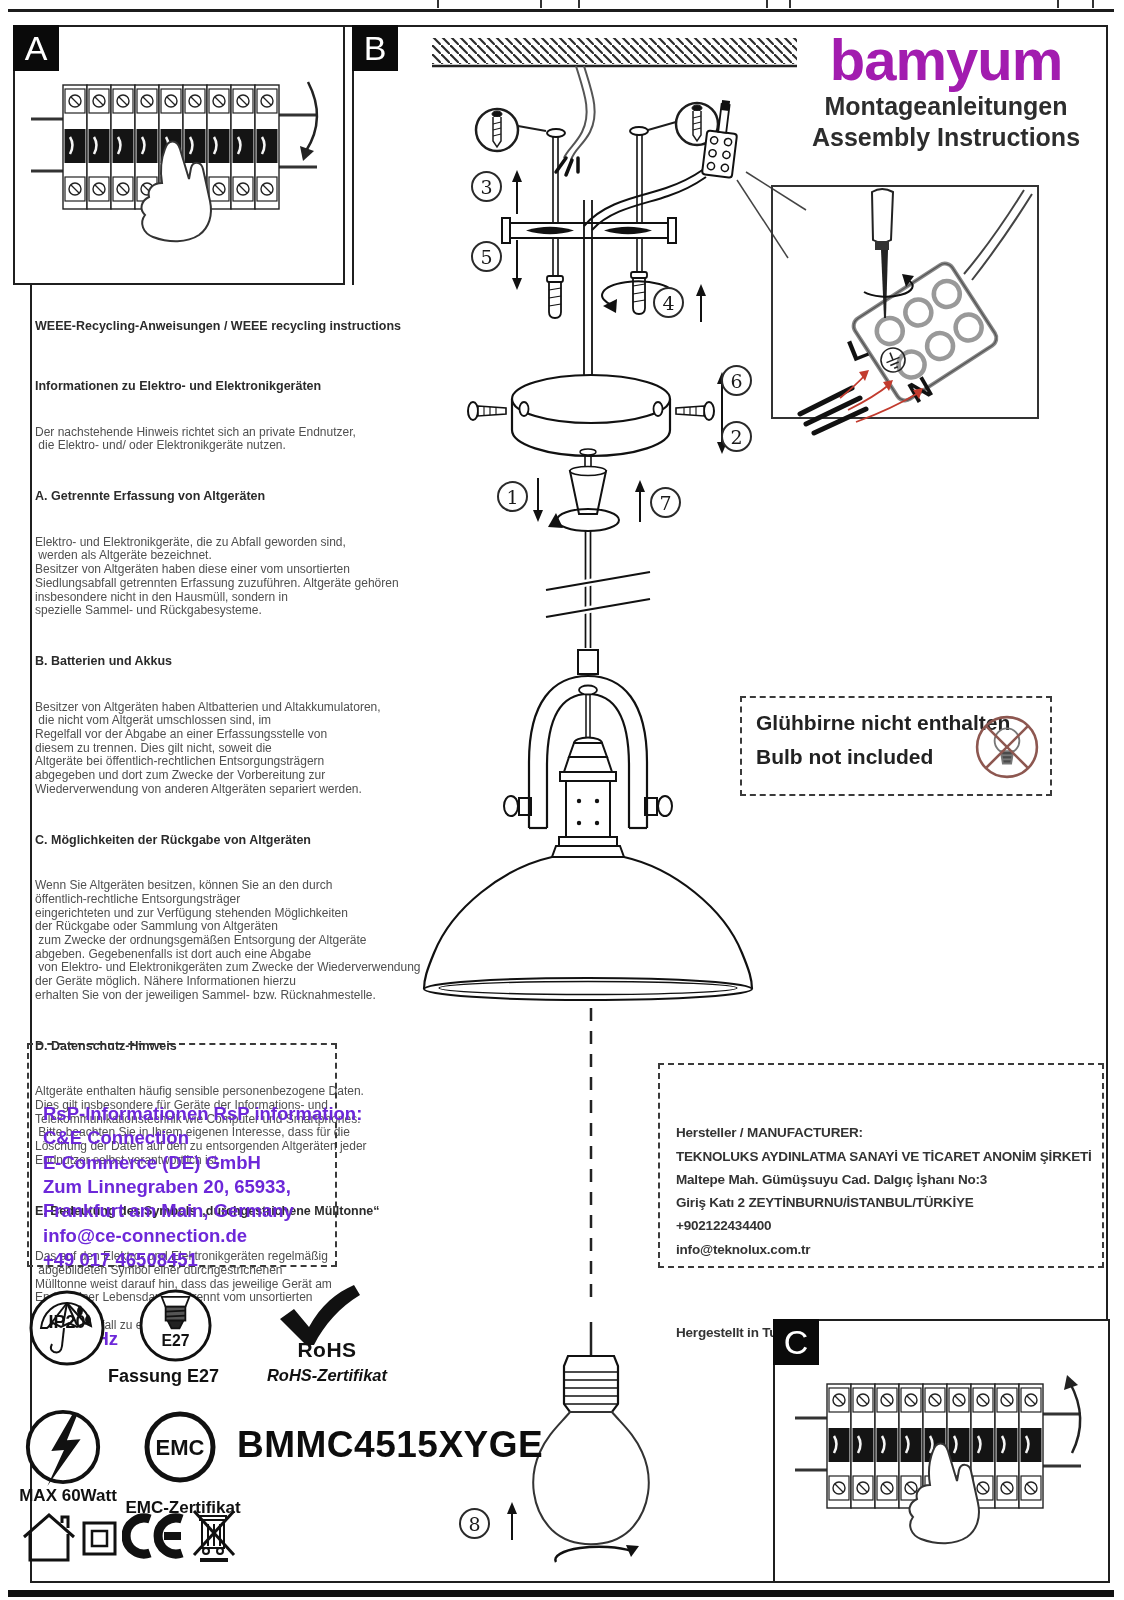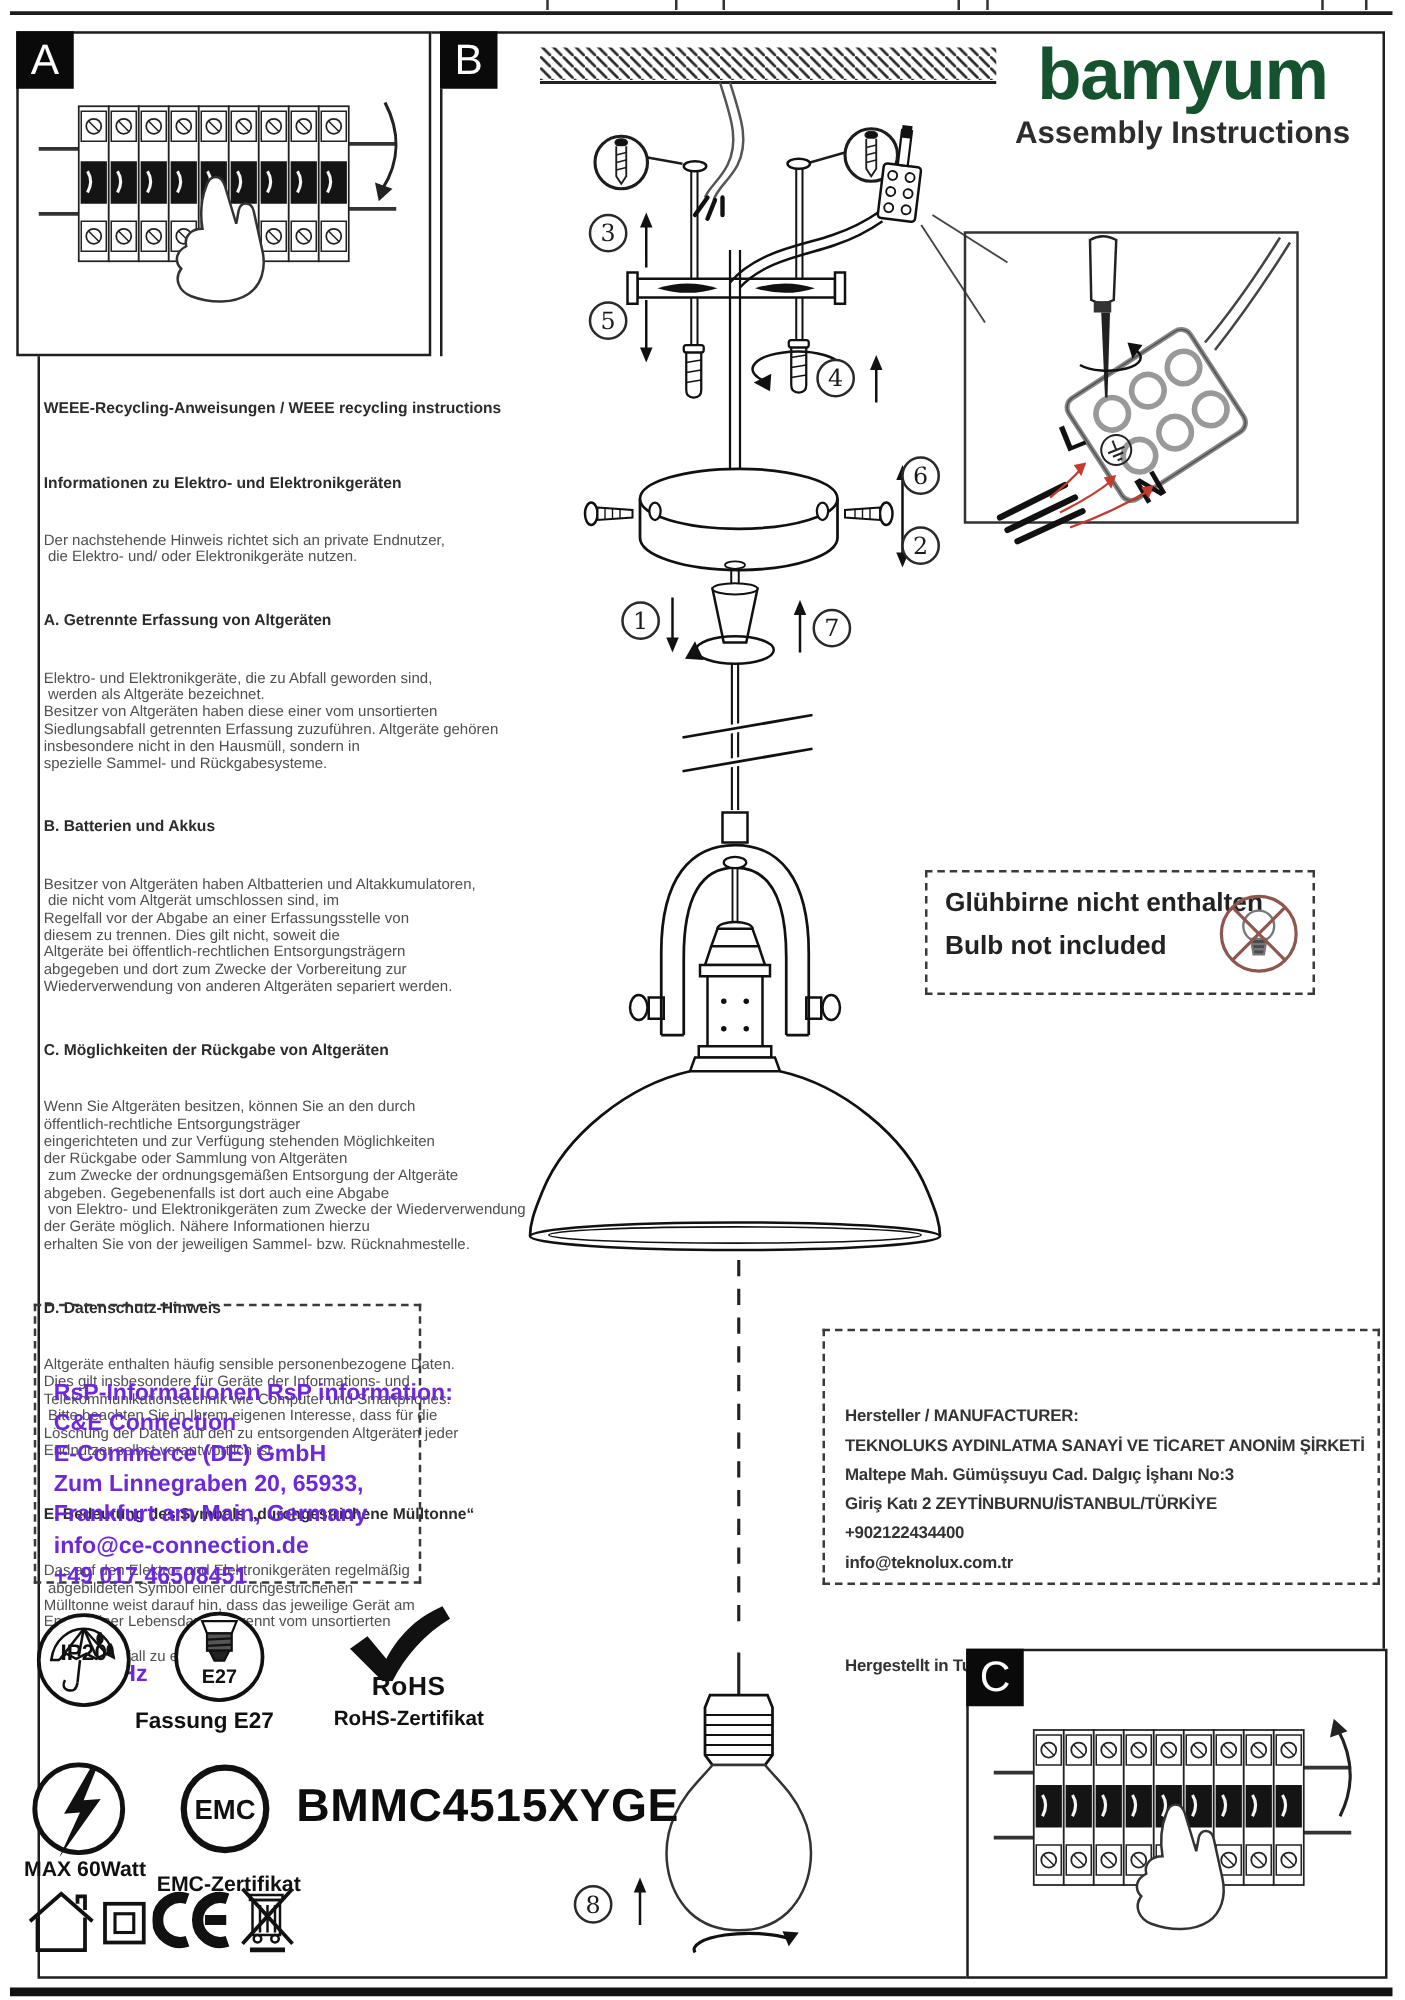--- a/index.html
+++ b/index.html
@@ -96,21 +96,22 @@
       <use href="#hand" transform="translate(152,122)" fill="#fff" stroke="#333" stroke-width="2"></use>
       <path d="M 293 55 C 305 78 305 102 291 124" stroke="#222" stroke-width="2.5" fill="none"></path>
       <polygon points="288,134 285,119 299,124" fill="#222"></polygon>
     </svg>
   </div>
 
   <div class="plabel" style="left:352px;top:25px;">B</div>
   <div class="abs" style="left:352px;top:71px;width:2px;height:214px;background:#1f1f1f;"></div>
 
   <div class="brand">
-    <div class="logo" style="color:#14532d">bamyum</div>
+    <div class="logo" style="color:#a21caf">bamyum</div>
+    <div class="sub">Montageanleitungen</div>
     <div class="sub">Assembly Instructions</div>
   </div>
 
   <svg class="abs" style="left:350px;top:28px;" width="460" height="985" viewBox="350 28 460 985">
     <defs>
       <pattern id="hatch" width="9" height="9" patternUnits="userSpaceOnUse">
         <path d="M0 0 L9 9" stroke="#2b2b2b" stroke-width="2.2"></path>
       </pattern>
     </defs>
     <g>
@@ -500,21 +501,21 @@
       <path d="M 31 34 L 47 34 L 43 42 L 35 42 Z" fill="#222"></path>
     </g>
     <text x="39" y="60" text-anchor="middle" font-size="16" font-weight="bold" fill="#111">E27</text>
   </svg>
   <div class="lbl" style="left:91px;top:1366px;width:145px;font-size:18px;">Fassung E27</div>
 
   <svg class="abs" style="left:276px;top:1283px;" width="86" height="62" viewBox="0 0 86 62">
     <path d="M 4 36 L 18 26 L 33 44 C 45 22 60 10 78 2 L 84 12 C 64 24 48 42 38 62 L 30 62 Z" fill="#111"></path>
   </svg>
   <div class="lbl" style="left:284px;top:1338px;width:86px;font-size:21px;letter-spacing:0.5px;">RoHS</div>
-  <div class="lbl" style="left:262px;top:1366px;width:130px;font-size:16.5px;">RoHS-Zertifikat</div>
+  <div class="lbl" style="left:262px;top:1366px;width:130px;font-size:16.5px;font-style:italic;">RoHS-Zertifikat</div>
 
   <svg class="abs" style="left:22px;top:1406px;" width="82" height="82" viewBox="0 0 84 84">
     <circle cx="42" cy="42" r="36" fill="#fff" stroke="#111" stroke-width="4"></circle>
     <polygon points="52,8 30,46 43,45 26,82 60,34 46,35 57,8" fill="#111"></polygon>
   </svg>
   <div class="lbl" style="left:8px;top:1486px;width:120px;font-size:17px;">MAX 60Watt</div>
 
   <svg class="abs" style="left:142px;top:1409px;" width="76" height="76" viewBox="0 0 76 76">
     <circle cx="38" cy="38" r="33" fill="#fff" stroke="#111" stroke-width="5"></circle>
     <text x="38" y="46" text-anchor="middle" font-size="22" font-weight="bold" fill="#111">EMC</text>

